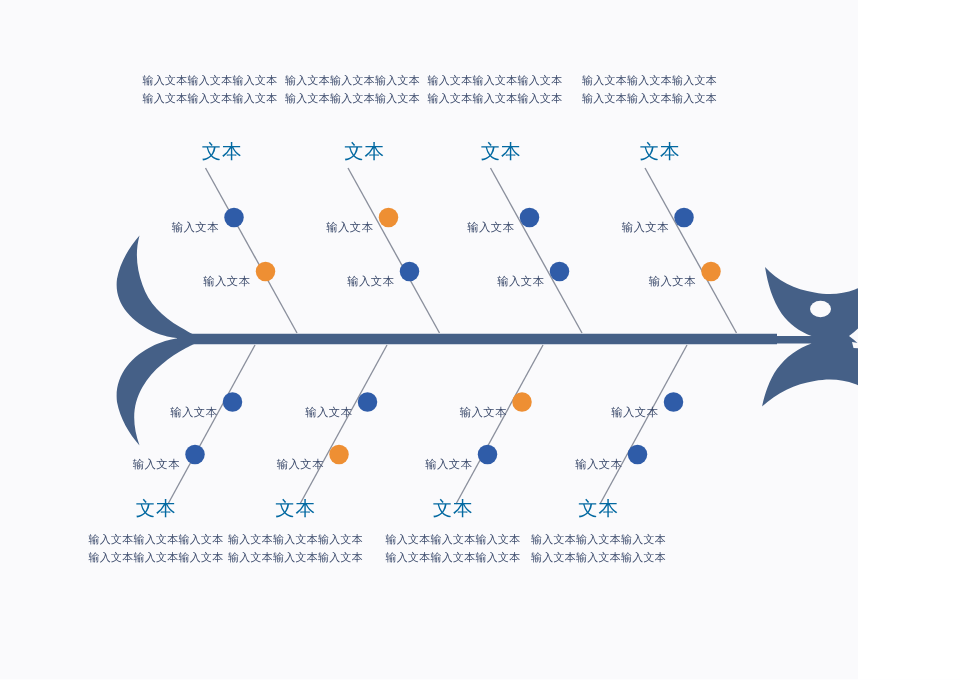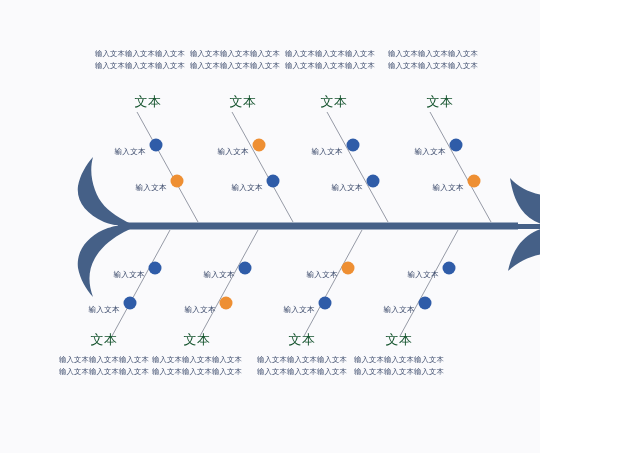--- a/index.html
+++ b/index.html
@@ -7,38 +7,39 @@
     padding: 0;
     background: #ffffff;
   }
   #canvas {
     position: relative;
     width: 540px;
     height: 453px;
     background: #fafafc;
     overflow: hidden;
     font-family: "DejaVu Sans", "Liberation Sans", sans-serif;
+    padding-left: 32px;
   }
   #fish-svg {
     position: absolute;
     left: 0;
     top: 0;
     width: 640px;
     height: 453px;
   }
   .txt {
     position: absolute;
     color: #3b4a6b;
     white-space: nowrap;
     line-height: 1.0;
   }
   
   .branch-title {
     font-size: 13px;
-    color: #14532d;
+    color: #0369a1;
     letter-spacing: 0.5px;
     text-align: center;
     transform: translateX(-50%);
   }
   
   .branch-para {
     position: absolute;
     width: 96px;
     text-align: center;
     font-size: 7.3px;

